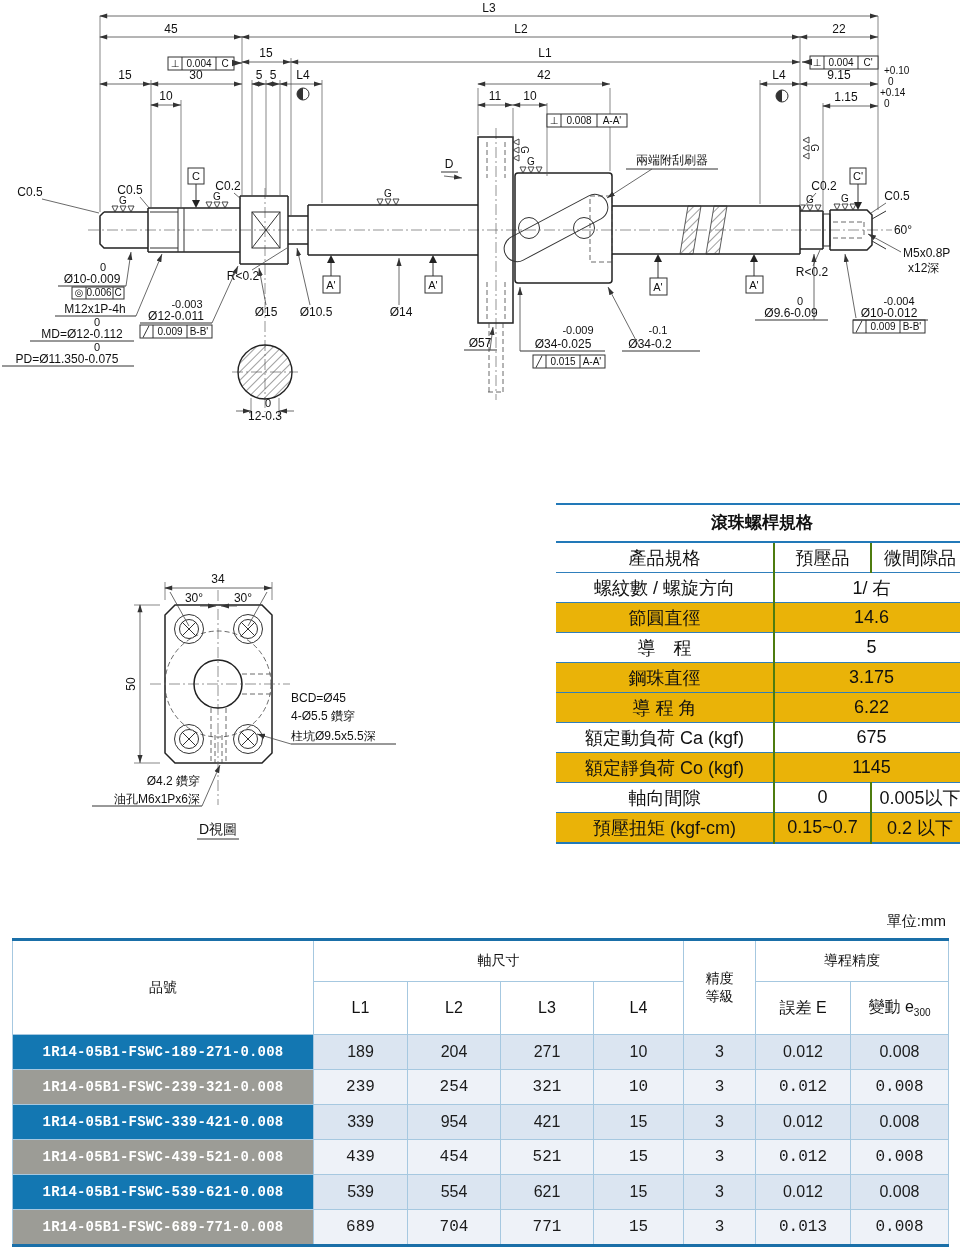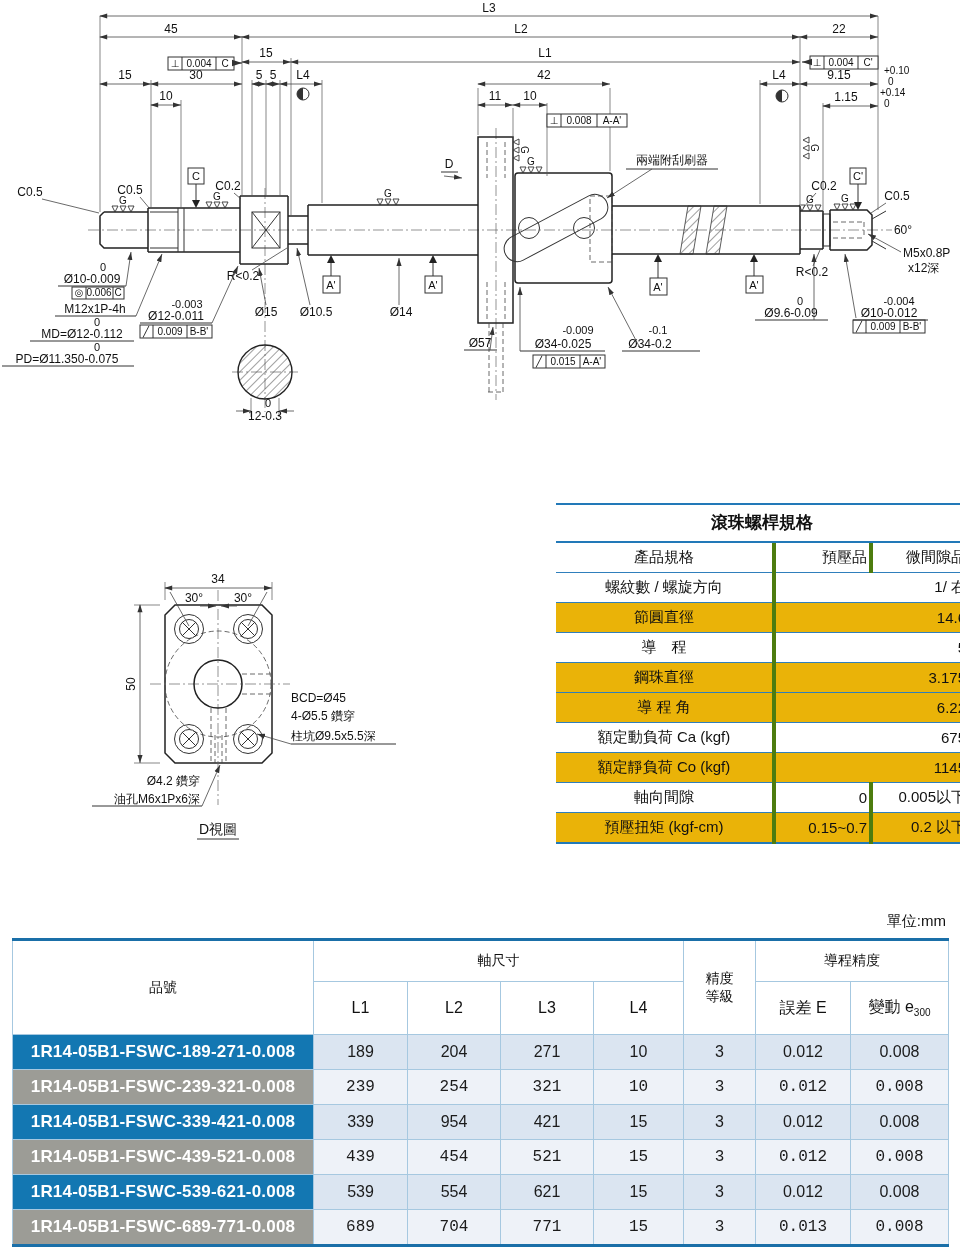--- a/index.html
+++ b/index.html
@@ -17,37 +17,37 @@
   .ext{stroke:#555;stroke-width:0.7;fill:none;}
   .dash{stroke:#444;stroke-width:0.8;fill:none;stroke-dasharray:5 3;}
   .cl{stroke:#666;stroke-width:0.7;fill:none;stroke-dasharray:11 3 2 3;}
   .gdt rect{fill:#fff;stroke:#333;stroke-width:1;}
   .gdt line{stroke:#333;stroke-width:1;}
   
   .spec-wrap{position:absolute;left:556px;top:503px;width:412px;background:#fff;}
   .spec-title{border-top:2.5px solid #2279b8;border-bottom:2px solid #2279b8;
     font-size:17px;font-weight:bold;text-align:center;padding:6px 0 7px;}
   table.spec{border-collapse:collapse;width:100%;table-layout:fixed;border-bottom:2.5px solid #2279b8;}
-  table.spec td,table.spec th{font-size:15px;text-align:center;height:29px;padding:0 2px;
+  table.spec td,table.spec th{font-size:18px;text-align:center;height:29px;padding:0 2px;
     border-top:1.2px solid #2f7fbc;font-weight:normal;}
   table.spec tr:first-child th{border-top:none;}
   table.spec .sl{width:218px;}
-  table.spec .vd{border-left:4px solid #4d7c0f;text-align:right;}
+  table.spec .vd{border-left:2px solid #4d7c0f;}
   table.spec tr.shade{background:#eab308;}
   
   .unit-note{position:absolute;right:14px;top:912px;font-size:15px;}
   .part-wrap{position:absolute;left:12px;top:938px;width:936px;}
   table.part{border-collapse:collapse;width:100%;table-layout:fixed;
     border-top:3px solid #1a6fa8;border-bottom:3px solid #1a6fa8;}
   table.part th,table.part td{border:1px solid #a6c8e0;font-size:16px;text-align:center;}
   table.part thead th{background:#fff;font-weight:normal;}
   table.part .h1 th{height:38px;font-size:14px;}
   table.part .h2 th{height:50px;}
   table.part td{height:32px;color:#1b1b1b;}
-  table.part td.part-no{font-weight:bold;color:#fff;font-size:17px;letter-spacing:0.2px;}
+  table.part td.part-no{font-weight:bold;color:#fff;font-size:14px;letter-spacing:0.2px;font-family:Liberation Mono, monospace;}
   table.part tr.rb td.part-no{background:#1377b2;}
   table.part tr.rg td.part-no{background:#9c9c96;}
   table.part tr.rb td.dv{background:#dbe5f1;}
   table.part tr.rg td.dv{background:#eef2f8;font-family:Liberation Mono, monospace;}
   sub{font-size:10px;}
 </style>
 </head>
 <body>
 
 <svg width="960" height="880" viewBox="0 0 960 880" style="position:absolute;left:0;top:0;">

